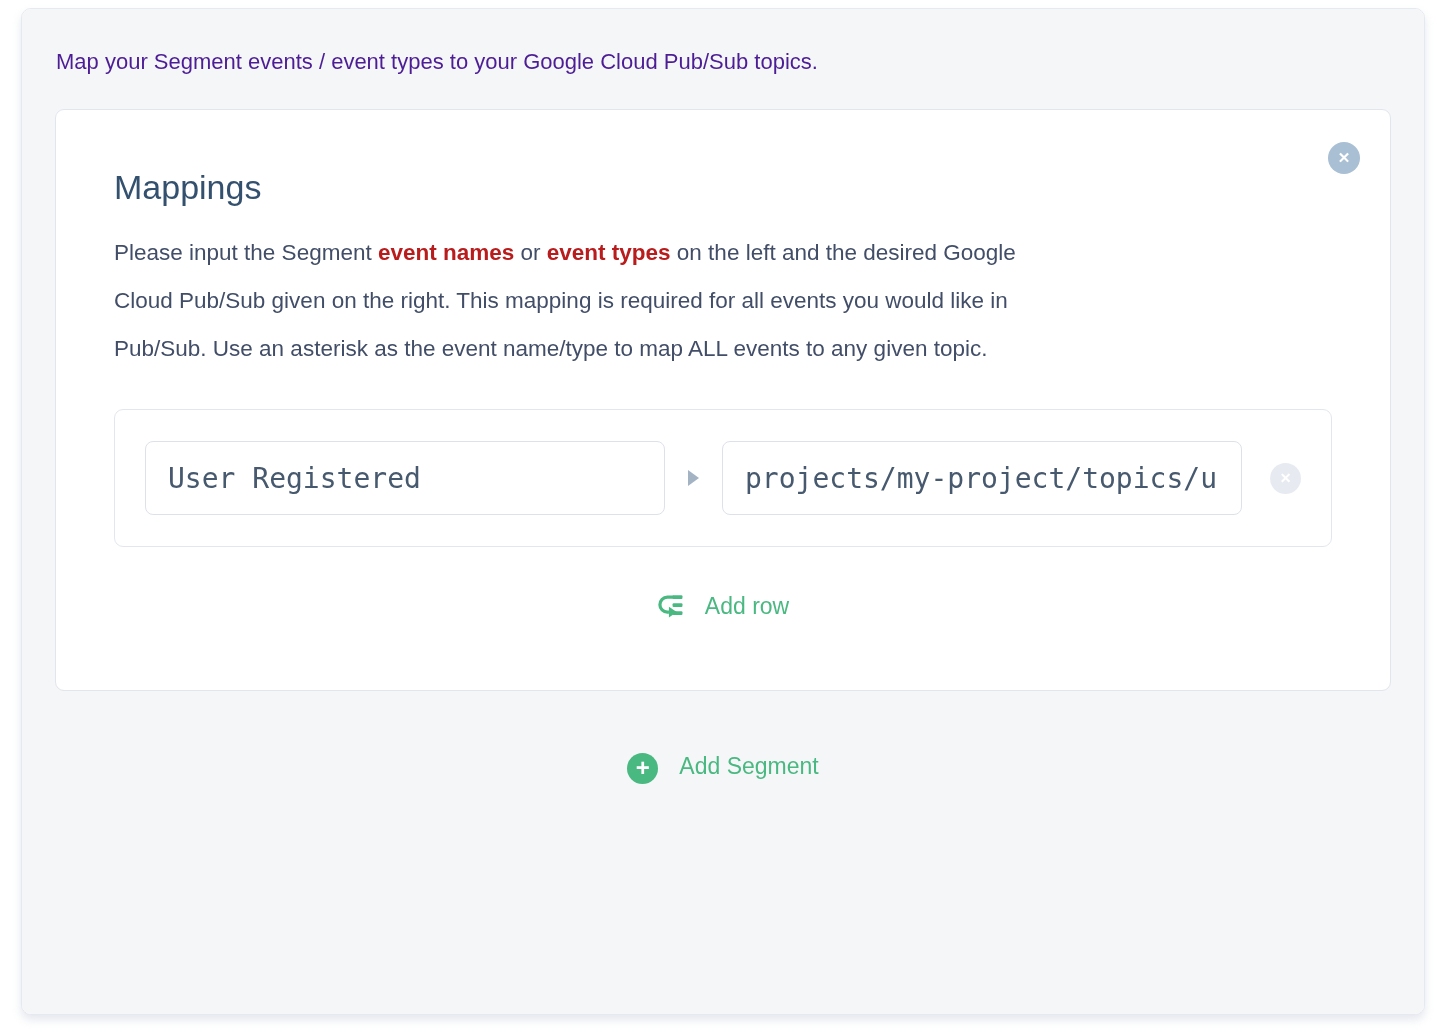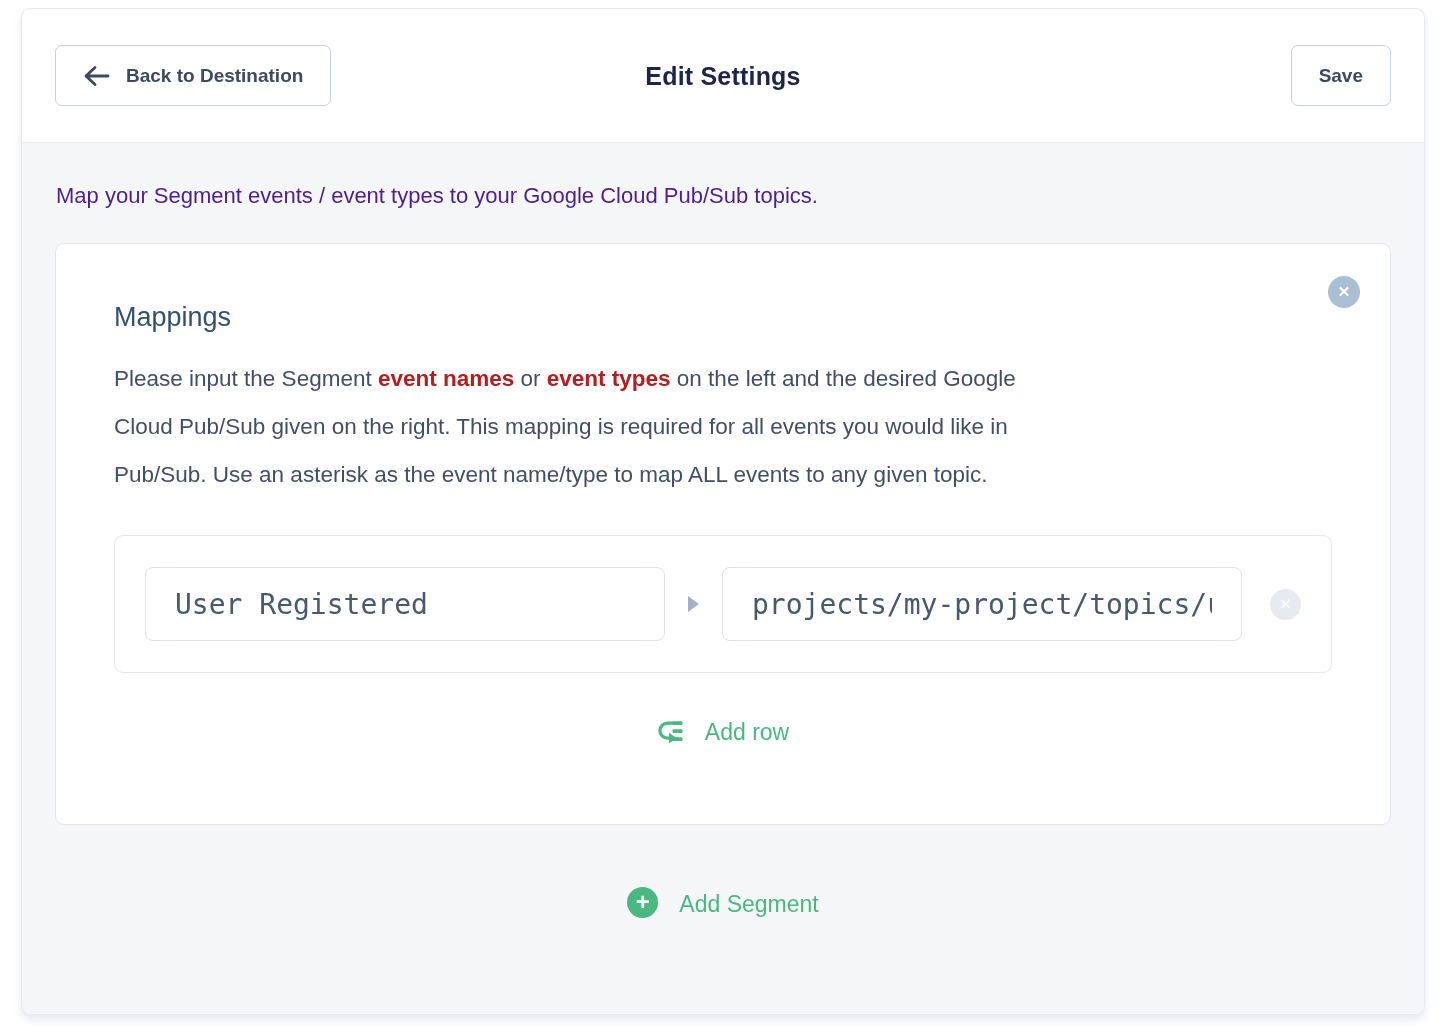--- a/index.html
+++ b/index.html
@@ -87,21 +87,21 @@
     background: #a9bfd4;
     color: #ffffff;
     font-size: 15px;
     font-weight: 700;
     display: flex; align-items: center; justify-content: center;
     cursor: pointer;
     padding: 0;
   }
   .card-title {
     margin: 0;
-    font-size: 27px;
+    font-size: 34px;
     font-weight: 500;
     color: #33516e;
   }
   .card-desc {
     margin: 22px 0 0;
     font-size: 22.5px;
     line-height: 48px;
     color: #424e68;
   }
   .desc-line { display: block; }
@@ -117,21 +117,21 @@
     align-items: center;
     padding: 0 30px;
   }
   .map-input {
     flex: 1;
     min-width: 0;
     height: 74px;
     background: #ffffff;
     border: 1px solid #dde2ea;
     border-radius: 8px;
-    padding: 0 29px;
+    padding: 0 22px;
     font-family: "DejaVu Sans Mono", monospace;
     font-size: 28px;
     color: #47596e;
     outline: none;
   }
   .row-arrow {
     width: 0; height: 0;
     border-top: 8px solid transparent;
     border-bottom: 8px solid transparent;
     border-left: 11px solid #a4b3c3;
@@ -148,21 +148,21 @@
     color: #ffffff;
     font-size: 14px;
     font-weight: 700;
     display: flex; align-items: center; justify-content: center;
     cursor: pointer;
     padding: 0;
   }
   
   .add-row-wrap { margin-top: 46px; text-align: center; }
   .green-link {
-    display: inline-flex; align-items: flex-end; gap: 21px;
+    display: inline-flex; align-items: flex-start; gap: 21px;
     background: none; border: none; cursor: pointer;
     color: #49b881;
     font-size: 23px;
     font-weight: 500;
     font-family: "Liberation Sans", sans-serif;
     padding: 0;
   }
   .add-another-wrap { margin-top: 62px; text-align: center; }
   .plus-circle {
     width: 31px; height: 31px;
@@ -173,30 +173,20 @@
     font-size: 24px; font-weight: 700;
     line-height: 1;
     padding-bottom: 2px;
   }
 </style>
 </head>
 <body>
 
 <div class="app-card">
 
-  <div class="app-header">
-    <button class="btn">
-      <svg width="27" height="22" viewBox="0 0 27 22" fill="none">
-        <path d="M25 11 H3 M3 11 L12 2.5 M3 11 L12 19.5" stroke="#3d4963" stroke-width="2.8" stroke-linecap="round" stroke-linejoin="round"></path>
-      </svg>
-      <span>Back to Destination</span>
-    </button>
-    <h1 class="page-title">Edit Settings</h1>
-    <button class="btn">Save</button>
-  </div>
 
   <div class="app-body">
 
     <p class="intro">Map your Segment events / event types to your Google Cloud Pub/Sub topics.</p>
 
     <div class="mappings-card">
 
       <button class="card-close">
         <span>✕</span>
       </button>

